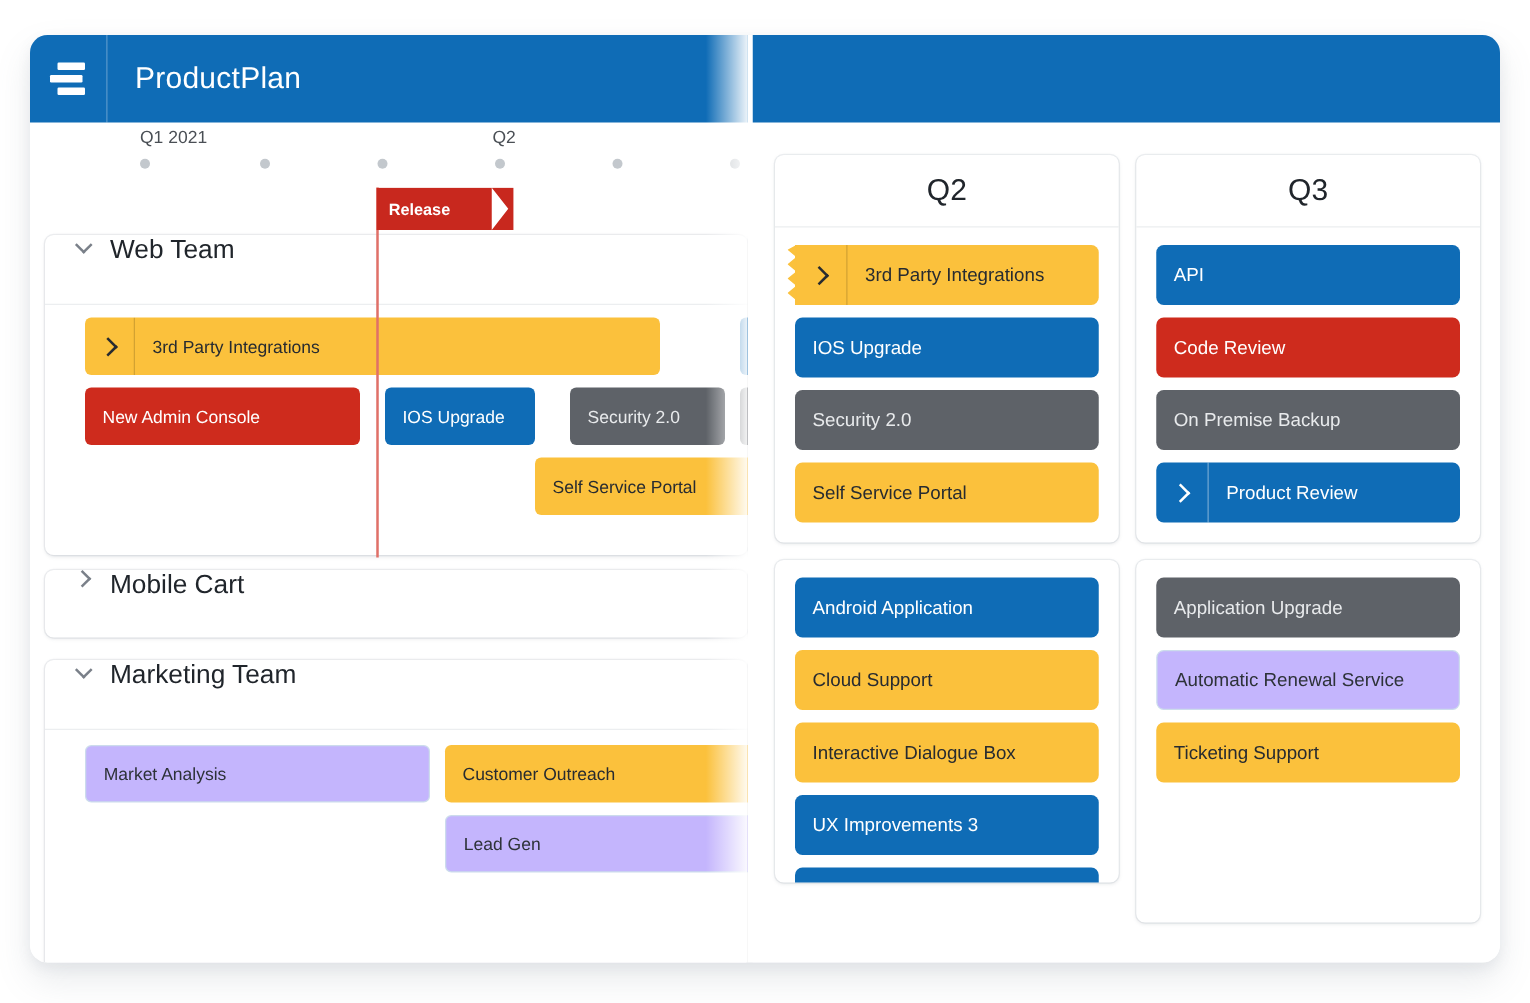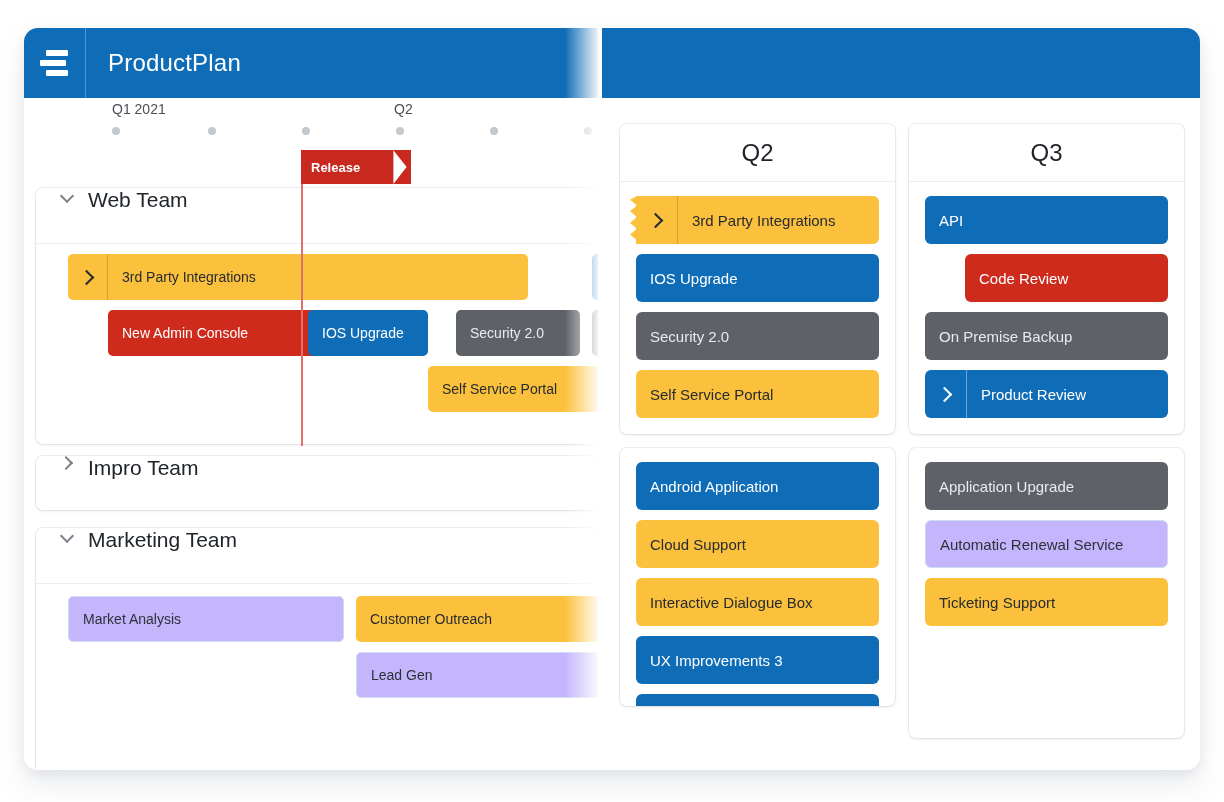--- a/index.html
+++ b/index.html
@@ -173,21 +173,21 @@
   .bar-handle::before {
     content: "";
     width: 9px; height: 9px;
     border-right: 2.5px solid currentColor;
     border-bottom: 2.5px solid currentColor;
     transform: rotate(-45deg);
     margin-left: -3px;
   }
   .c-yellow  { background: #fbc13c; color: #272b30; }
   .c-blue    { background: #0f6cb6; color: #ffffff; text-align: center; }
-  .c-red     { background: #ce2b1d; color: #ffffff; margin-left: 40px; }
+  .c-red     { background: #ce2b1d; color: #ffffff; }
   .c-gray    { background: #5e6268; color: #e8eaec; }
   .c-pale    { background: #c4b5fd; color: #2d3238; border: 1px solid #ccdcec; }
   .c-yellow .bar-handle { color: #272b30; }
   .c-blue .bar-handle { color: #ffffff; border-right-color: rgba(255,255,255,0.40); }
 
   
   .board-panel {
     position: absolute;
     left: 578px; top: 0;
     width: 598px; height: 742px;
@@ -319,21 +319,21 @@
               <span class="bar-label">On Premise Backup</span>
             </div>
             <div class="bar c-yellow" style="left: 392px; top: 122px; width: 250px;">
               <span class="bar-label">Self Service Portal</span>
             </div>
           </div>
         </div>
         <div class="section" style="top: 428px; height: 54px;">
           <div class="section-head no-border">
             <span class="chev right"></span>
-            <span class="section-title">Impro Team</span>
+            <span class="section-title">Mobile Cart</span>
           </div>
           <div class="lanes"></div>
         </div>
         <div class="section" style="top: 500px; height: 248px;">
           <div class="section-head">
             <span class="chev"></span>
             <span class="section-title">Marketing Team</span>
           </div>
           <div class="lanes">
             <div class="bar c-pale" style="left: 32px; top: 12px; width: 276px;">

